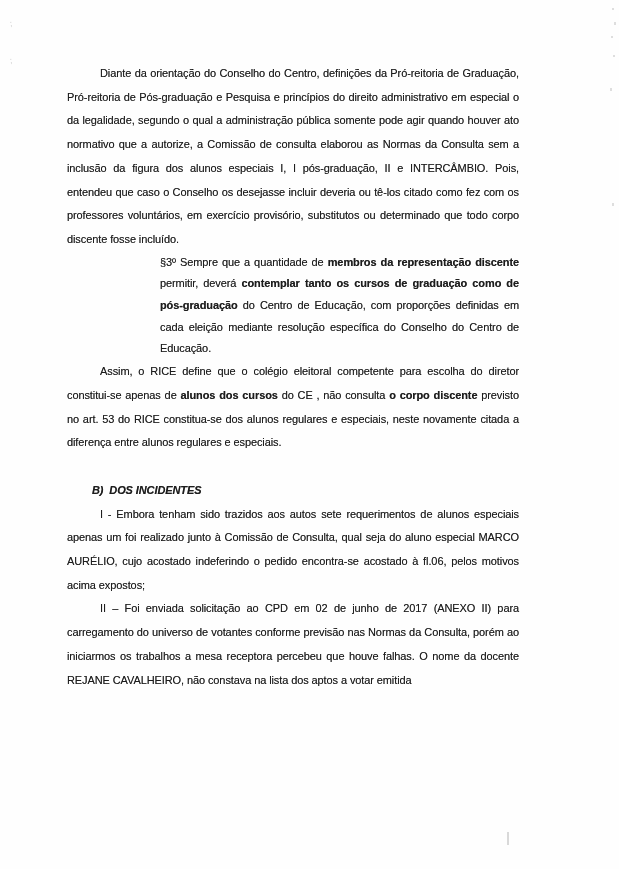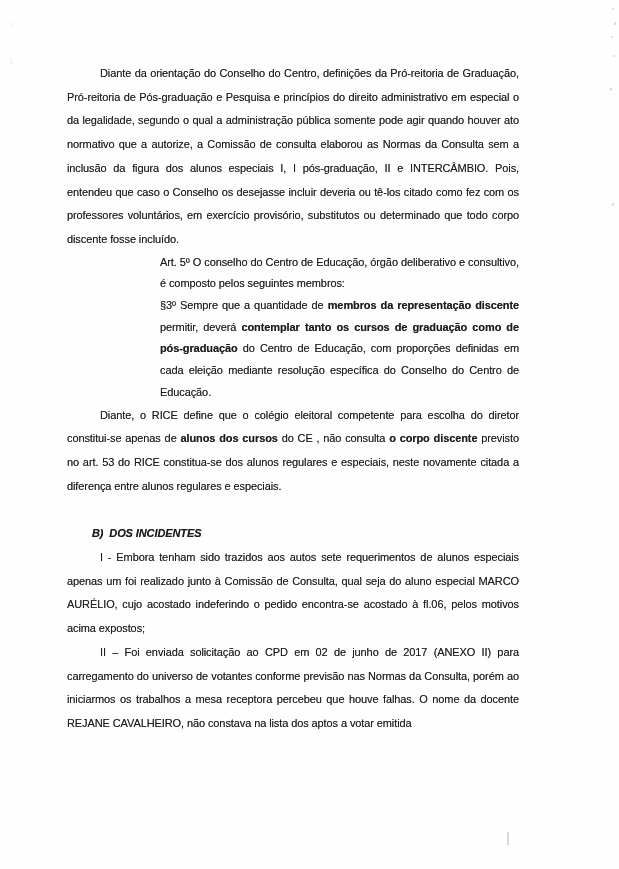--- a/index.html
+++ b/index.html
@@ -87,21 +87,20 @@
   <div class="speck s1"></div>
   <div class="speck s2"></div>
   <div class="speck s3"></div>
   <div class="speck s4"></div>
   <div class="speck s5"></div>
   <div class="speck s6"></div>
   <div class="dash"></div>
 
   <div class="doc">
       <p class="body"><span>Diante da orientação do Conselho do Centro, definições da Pró-reitoria de Graduação, Pró-reitoria de Pós-graduação e Pesquisa e princípios do direito administrativo em especial o da legalidade, segundo o qual a administração pública somente pode agir quando houver ato normativo que a autorize, a Comissão de consulta elaborou as Normas da Consulta sem a inclusão da figura dos alunos especiais I, I pós-graduação, II e INTERCÂMBIO. Pois, entendeu que caso o Conselho os desejasse incluir deveria ou tê-los citado como fez com os professores voluntários, em exercício provisório, substitutos ou determinado que todo corpo discente fosse incluído.</span></p>
-      <p class="quote"><span>Art. 5º O conselho do Centro de Educação, órgão deliberativo e consultivo, é composto pelos seguintes membros:</span></p>
       <p class="quote"><span>§3º Sempre que a quantidade de </span><b>membros da representação discente</b><span> permitir, deverá </span><b>contemplar tanto os cursos de graduação como de pós-graduação</b><span> do Centro de Educação, com proporções definidas em cada eleição mediante resolução específica do Conselho do Centro de Educação.</span></p>
-      <p class="body"><span>Diante, o RICE define que o colégio eleitoral competente para escolha do diretor constitui-se apenas de </span><b>alunos dos cursos</b><span> do CE , não consulta </span><b>o corpo discente</b><span> previsto no art. 53 do RICE constitua-se dos alunos regulares e especiais, neste novamente citada a diferença entre alunos regulares e especiais.</span></p>
+      <p class="body"><span>Assim, o RICE define que o colégio eleitoral competente para escolha do diretor constitui-se apenas de </span><b>alunos dos cursos</b><span> do CE , não consulta </span><b>o corpo discente</b><span> previsto no art. 53 do RICE constitua-se dos alunos regulares e especiais, neste novamente citada a diferença entre alunos regulares e especiais.</span></p>
       <p class="heading"><b>B)&nbsp; DOS INCIDENTES</b></p>
       <p class="body"><span>I - Embora tenham sido trazidos aos autos sete requerimentos de alunos especiais apenas um foi realizado junto à Comissão de Consulta, qual seja do aluno especial MARCO AURÉLIO, cujo acostado indeferindo o pedido encontra-se acostado à fl.06, pelos motivos acima expostos;</span></p>
       <p class="body"><span>II – Foi enviada solicitação ao CPD em 02 de junho de 2017 (ANEXO II) para carregamento do universo de votantes conforme previsão nas Normas da Consulta, porém ao iniciarmos os trabalhos a mesa receptora percebeu que houve falhas. O nome da docente REJANE CAVALHEIRO, não constava na lista dos aptos a votar emitida</span></p>
     </div>
 
 </div>
 
 </body></html>

